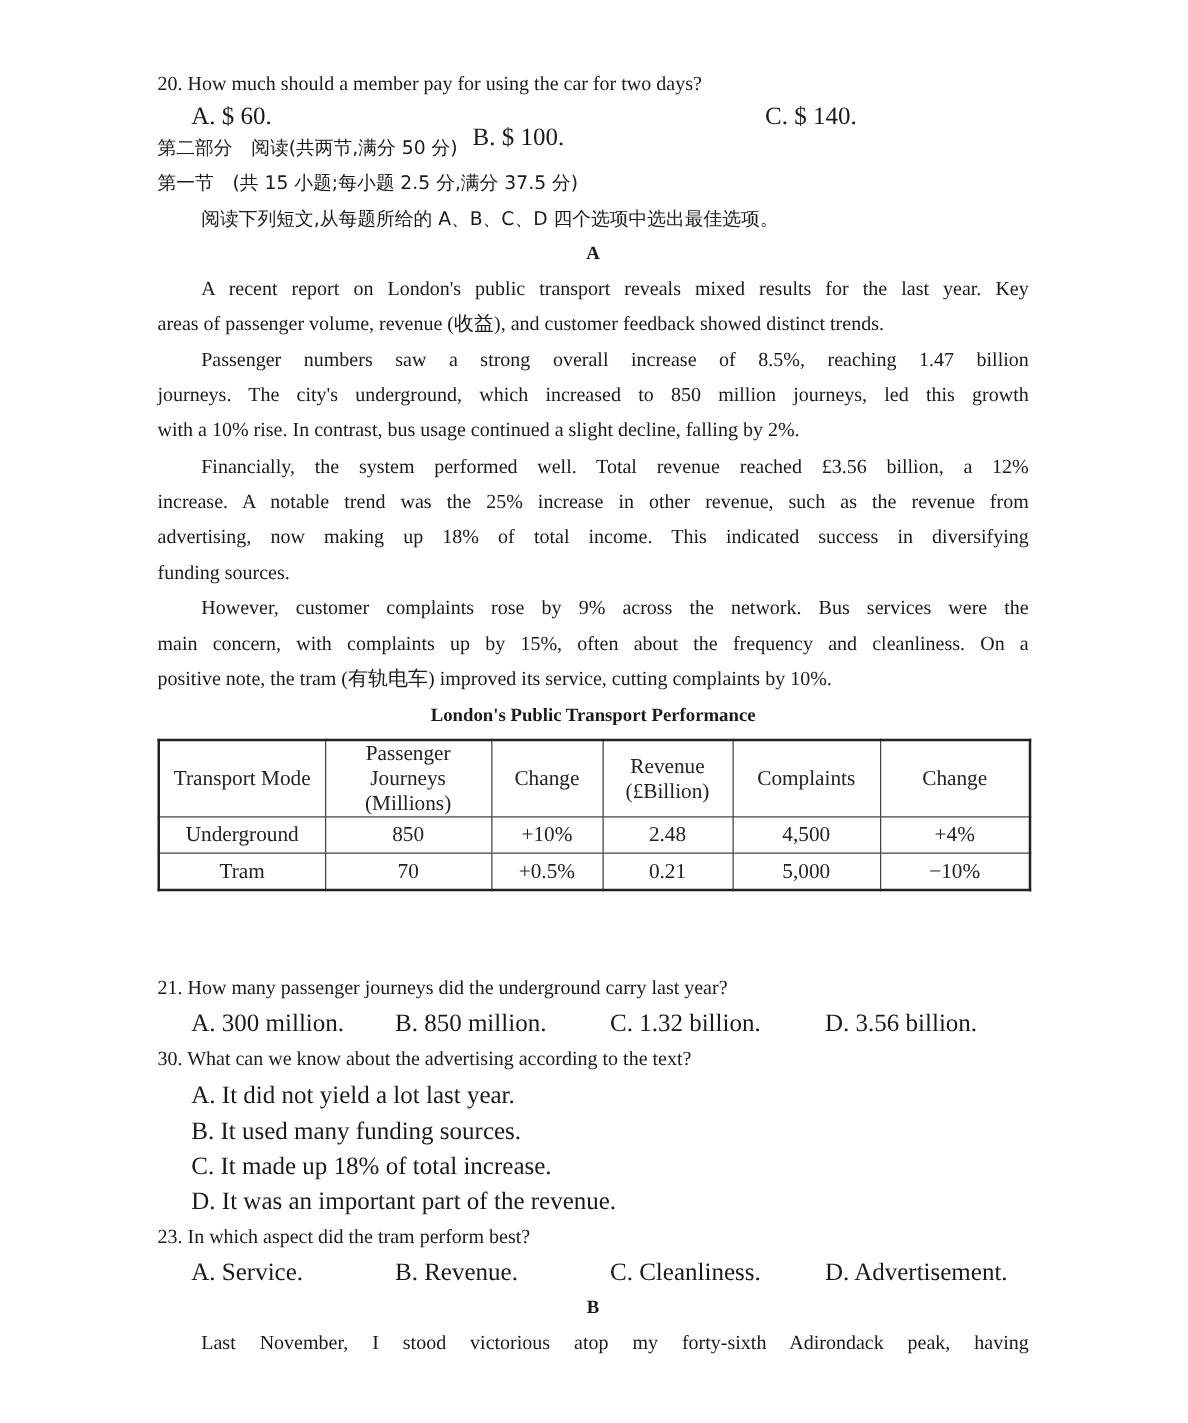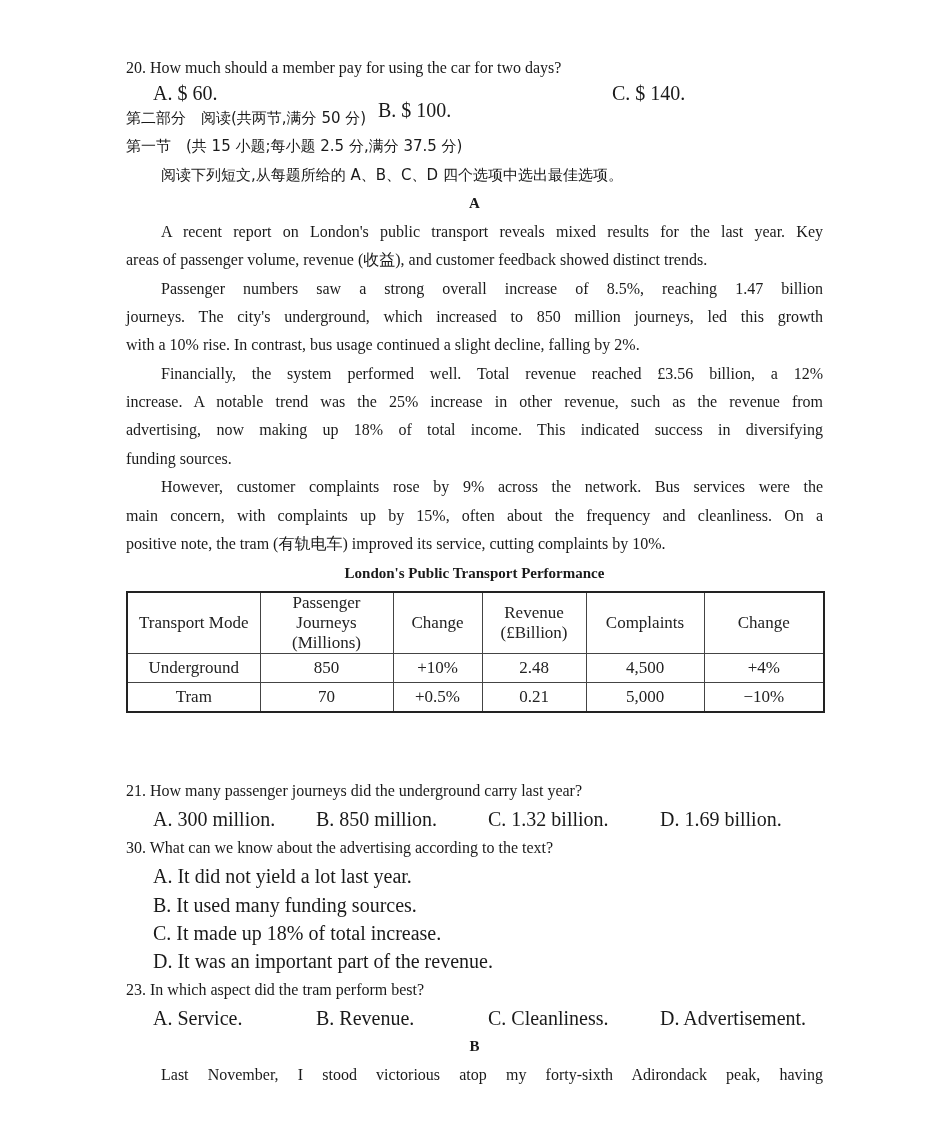--- a/index.html
+++ b/index.html
@@ -112,21 +112,21 @@
       <td>5,000</td>
       <td>−10%</td>
     </tr>
   </tbody>
 </table>
 
 <div class="line" style="top:781px">21. How many passenger journeys did the underground carry last year?</div>
 <div class="opt" style="left:153px; top:809px">A. 300 million.</div>
 <div class="opt" style="left:316px; top:809px">B. 850 million.</div>
 <div class="opt" style="left:488px; top:809px">C. 1.32 billion.</div>
-<div class="opt" style="left:660px; top:809px">D. 1.69 billion.</div>
+<div class="opt" style="left:660px; top:809px">D. 3.56 billion.</div>
 
 <div class="line" style="top:838px">30. What can we know about the advertising according to the text?</div>
 <div class="opt" style="left:153px; top:866px">A. It did not yield a lot last year.</div>
 <div class="opt" style="left:153px; top:895px">B. It used many funding sources.</div>
 <div class="opt" style="left:153px; top:923px">C. It made up 18% of total increase.</div>
 <div class="opt" style="left:153px; top:951px">D. It was an important part of the revenue.</div>
 
 <div class="line" style="top:980px">23. In which aspect did the tram perform best?</div>
 <div class="opt" style="left:153px; top:1008px">A. Service.</div>
 <div class="opt" style="left:316px; top:1008px">B. Revenue.</div>

